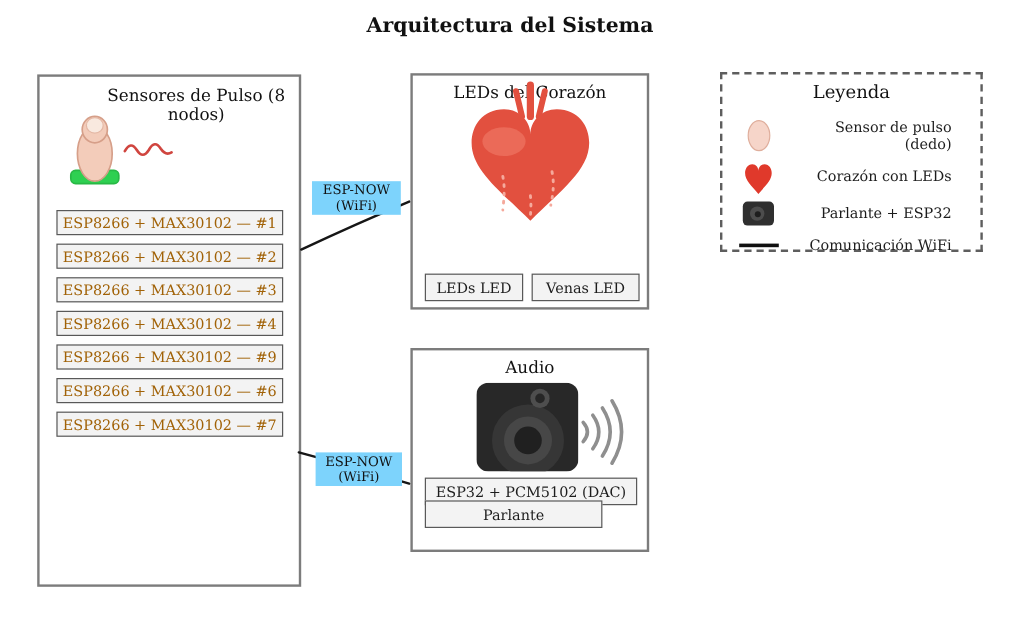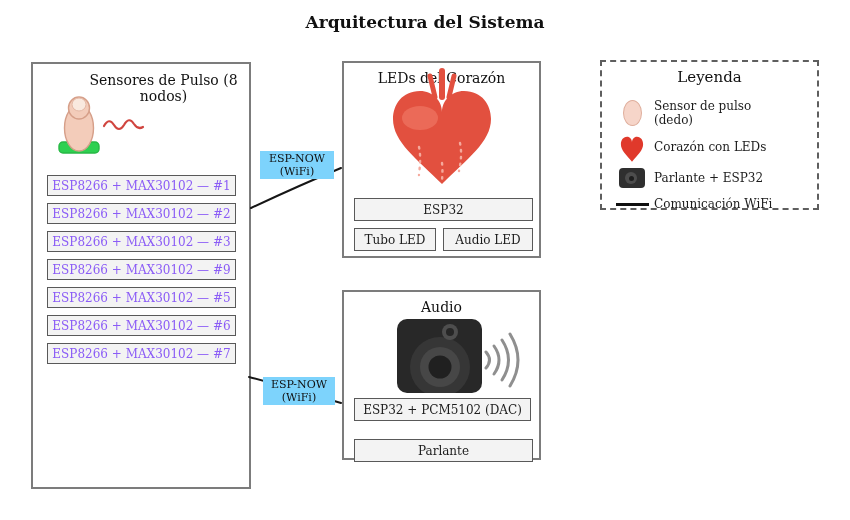--- a/index.html
+++ b/index.html
@@ -25,45 +25,45 @@
   #sensors-panel { left:31px; top:62px; width:220px; height:427px; }
   #leds-panel    { left:342px; top:61px; width:199px; height:197px; }
   #audio-panel   { left:342px; top:290px; width:199px; height:170px; }
   #legend-panel  { left:600px; top:60px; width:219px; height:150px; }
 
   .node-list { position:absolute; left:14px; top:111px; width:189px; }
   .node-box {
     box-sizing:border-box; width:189px; height:21px; margin-bottom:7px;
     background:#f3f3f3; border:1.5px solid #595959;
     display:flex; align-items:center; justify-content:center;
-    font-size:12px; color:#8b5cf6;
+    font-size:12px; color:#a16207;
   }
   .chip-box {
     position:absolute; box-sizing:border-box; height:23px;
     background:#f3f3f3; border:1.5px solid #595959;
     display:flex; align-items:center; justify-content:center;
     font-size:12px; color:#1c1c1c;
   }
   #leds-esp32  { left:10px; top:135px; width:179px; }
   #leds-tubo   { left:10px; top:165px; width:82px;  }
   #leds-venas  { left:99px; top:165px; width:90px;  }
   #audio-dac   { left:10px; top:106px; width:177px; }
-  #audio-parl  { left:10px; top:147px; width:179px; }
+  #audio-parl  { left:10px; top:125px; width:148px; }
 
   .abs { position:absolute; }
 
   .conn-label {
     position:absolute; background:#7dd3fc; text-align:center;
     font-size:11px; line-height:13px; color:#111; z-index:5; padding:1px 0;
   }
   #conn-overlay { position:absolute; left:0; top:0; z-index:4; pointer-events:none; }
 
   .legend-row { position:absolute; left:8px; right:10px; display:flex; align-items:center; }
   .legend-icon-cell { width:44px; display:flex; align-items:center; justify-content:center; flex:none; }
-  .legend-label { flex:1; text-align:left; font-size:12px; color:#1c1c1c; margin-right:14px; }
+  .legend-label { flex:1; text-align:right; font-size:12px; color:#1c1c1c; margin-right:14px; }
   .legend-ellipse {
     width:19px; height:26px; border-radius:50%;
     background:#f6d5c9; border:1.5px solid #dfae9c; box-sizing:border-box;
   }
   .legend-speaker {
     position:relative; width:26px; height:20px; border-radius:4px; background:#2f2f2f;
   }
   .legend-speaker .spk-ring {
     position:absolute; left:6px; top:4px; width:12px; height:12px; border-radius:50%; background:#4d4d4d;
   }
@@ -104,44 +104,43 @@
     </svg>
 
     <svg class="abs" style="left:69px; top:50px;" width="46" height="22" viewBox="0 0 46 22">
       <path d="M2,12 q5,-9 10,-1 q5,8 10,0 q5,-9 10,-1 q4,6 9,3" stroke="#d0453f" stroke-width="2.2" fill="none" stroke-linecap="round"></path>
     </svg>
 
     <div class="node-list">
       <div class="node-box">ESP8266 + MAX30102 — #1</div>
       <div class="node-box">ESP8266 + MAX30102 — #2</div>
       <div class="node-box">ESP8266 + MAX30102 — #3</div>
+      <div class="node-box">ESP8266 + MAX30102 — #4</div>
       <div class="node-box">ESP8266 + MAX30102 — #9</div>
-      <div class="node-box">ESP8266 + MAX30102 — #5</div>
       <div class="node-box">ESP8266 + MAX30102 — #6</div>
       <div class="node-box">ESP8266 + MAX30102 — #7</div>
     </div>
   </section>
 
   <section class="panel" id="leds-panel">
     <div class="panel-title" style="top:7px; z-index:1;">LEDs del Corazón</div>
 
     <svg class="abs" style="left:41px; top:2px; z-index:2;" width="114" height="128" viewBox="0 0 114 128">
       <line x1="57" y1="6" x2="57" y2="32" stroke="#e2503f" stroke-width="6" stroke-linecap="round"></line>
       <line x1="45" y1="11" x2="50" y2="32" stroke="#e2503f" stroke-width="5" stroke-linecap="round"></line>
       <line x1="69" y1="11" x2="64" y2="32" stroke="#e2503f" stroke-width="5" stroke-linecap="round"></line>
       <path d="M57 47 C57 36, 48 26, 35 26 C17 26, 8 40, 8 54 C8 77, 32 94, 57 119 C82 94, 106 77, 106 54 C106 40, 97 26, 79 26 C66 26, 57 36, 57 47 Z" fill="#e2503f"></path>
       <ellipse cx="35" cy="53" rx="18" ry="12" fill="#eb6a58"></ellipse>
       <path d="M34 82 C36 92, 35 100, 34 110" stroke="#f5a99c" stroke-width="2.4" fill="none" stroke-linecap="round" stroke-dasharray="1.5 5.5"></path>
       <path d="M57 98 C58 106, 57 112, 57 118" stroke="#f5a99c" stroke-width="2.4" fill="none" stroke-linecap="round" stroke-dasharray="1.5 5.5"></path>
       <path d="M75 78 C77 88, 76 96, 74 106" stroke="#f5a99c" stroke-width="2.4" fill="none" stroke-linecap="round" stroke-dasharray="1.5 5.5"></path>
     </svg>
 
-    <div class="chip-box" id="leds-esp32">ESP32</div>
-    <div class="chip-box" id="leds-tubo">Tubo LED</div>
-    <div class="chip-box" id="leds-venas">Audio LED</div>
+    <div class="chip-box" id="leds-tubo">LEDs LED</div>
+    <div class="chip-box" id="leds-venas">Venas LED</div>
   </section>
 
   <section class="panel" id="audio-panel">
     <div class="panel-title" style="top:7px;">Audio</div>
 
     <svg class="abs" style="left:53px; top:27px;" width="85" height="74" viewBox="0 0 85 74">
       <defs>
         <clipPath id="spkClip">
             <rect x="0" y="0" width="85" height="74" rx="10"></rect>
           </clipPath>

